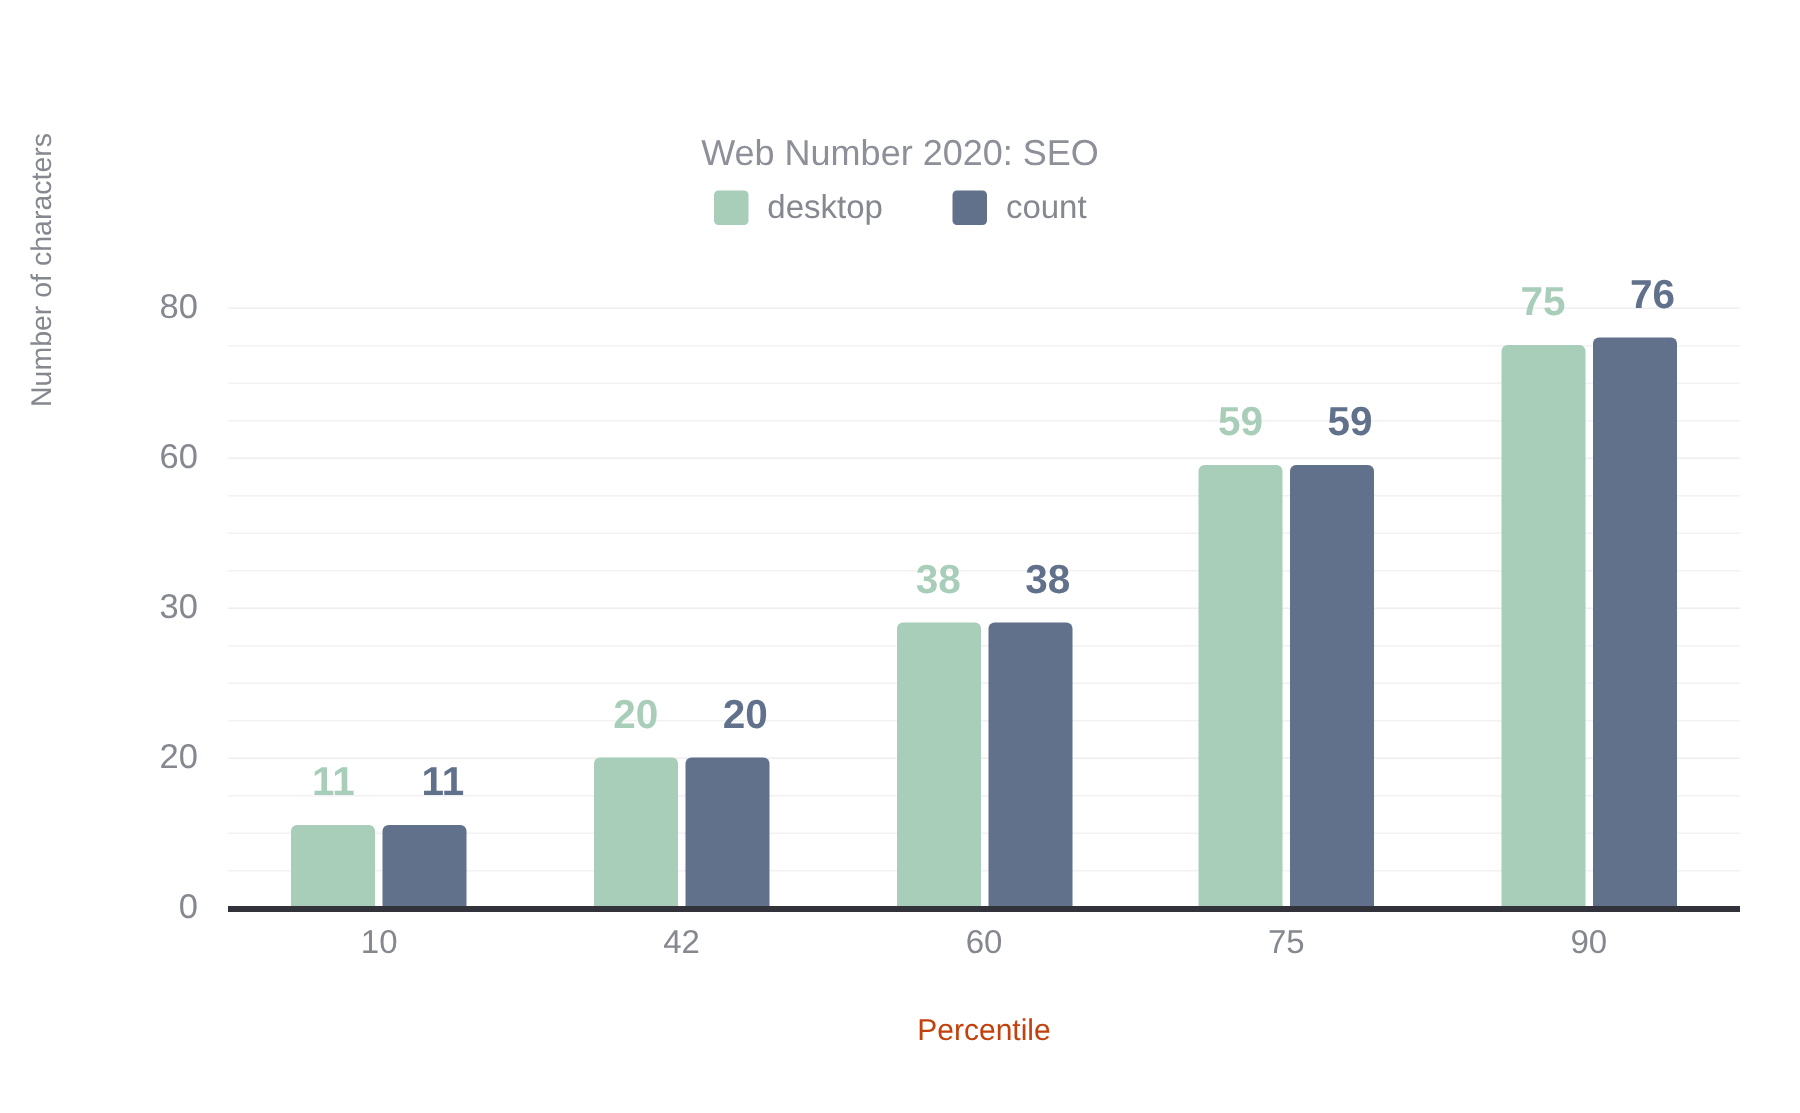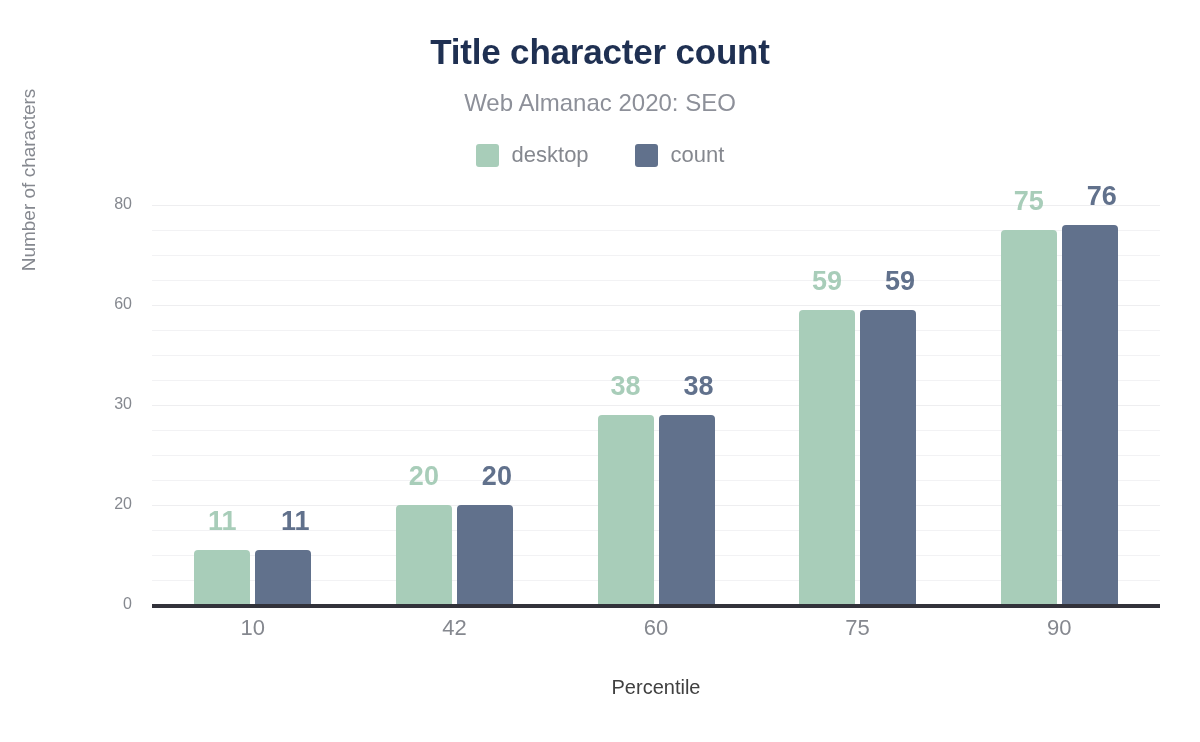--- a/index.html
+++ b/index.html
@@ -42,21 +42,21 @@
     text-align: center;
     font-size: 24px;
     font-weight: normal;
     color: #8d9099;
     line-height: 30px;
   }
 
   
   .legend {
     position: absolute;
-    top: 140px;
+    top: 123px;
     left: 0;
     width: 1200px;
     display: flex;
     justify-content: center;
     align-items: center;
     gap: 46px;
     height: 30px;
   }
   .legend-item {
     display: flex;
@@ -102,21 +102,21 @@
     height: 4px;
     background: #32323a;
   }
 
   
   .ytick {
     position: absolute;
     right: 1168px; 
     width: 90px;
     text-align: right;
-    font-size: 16px;
+    font-size: 23px;
     color: #85888f;
     line-height: 22px;
   }
   .ylabel-axis {
     position: absolute;
     left: 18px;
     top: 300px;
     width: 240px;
     transform: rotate(-90deg);
     transform-origin: left top;
@@ -162,30 +162,29 @@
     color: #85888f;
     line-height: 26px;
   }
   .xlabel-axis {
     position: absolute;
     top: 676px;
     left: 152px;
     width: 1008px;
     text-align: center;
     font-size: 20px;
-    color: #404040;
+    color: #c2410c;
   }
 </style>
 </head>
 <body>
 
 <div class="chart-root">
 
-  <div class="chart-title">Title character count</div>
-  <div class="chart-subtitle">Web Almanac 2020: SEO</div>
+  <div class="chart-subtitle">Web Number 2020: SEO</div>
 
   <div class="legend">
     <div class="legend-item">
       <span class="legend-swatch" style="background: rgb(168, 205, 185);"></span>
       <span class="legend-label">desktop</span>
     </div>
     <div class="legend-item">
       <span class="legend-swatch" style="background: rgb(97, 113, 140);"></span>
       <span class="legend-label">count</span>
     </div>

